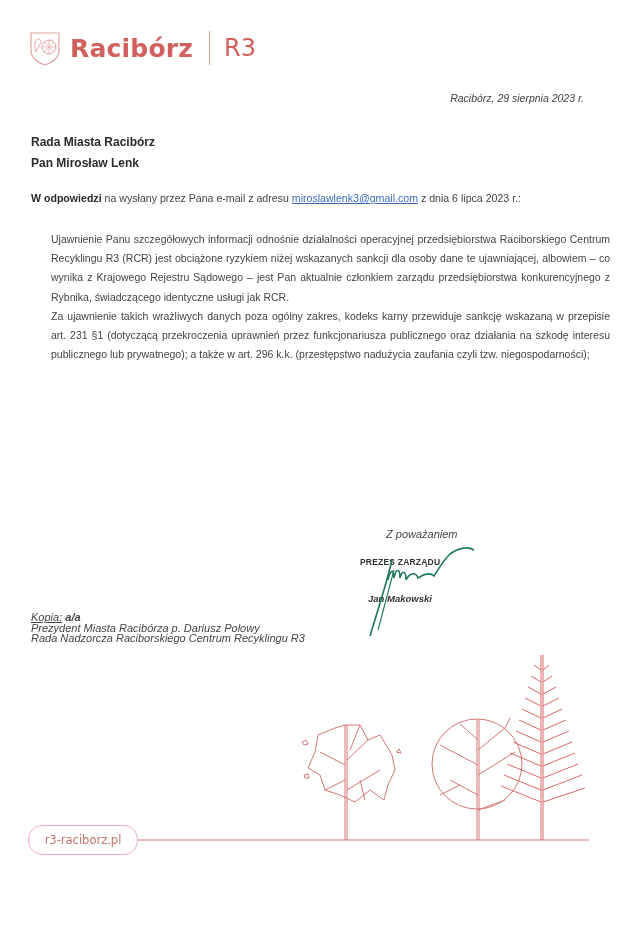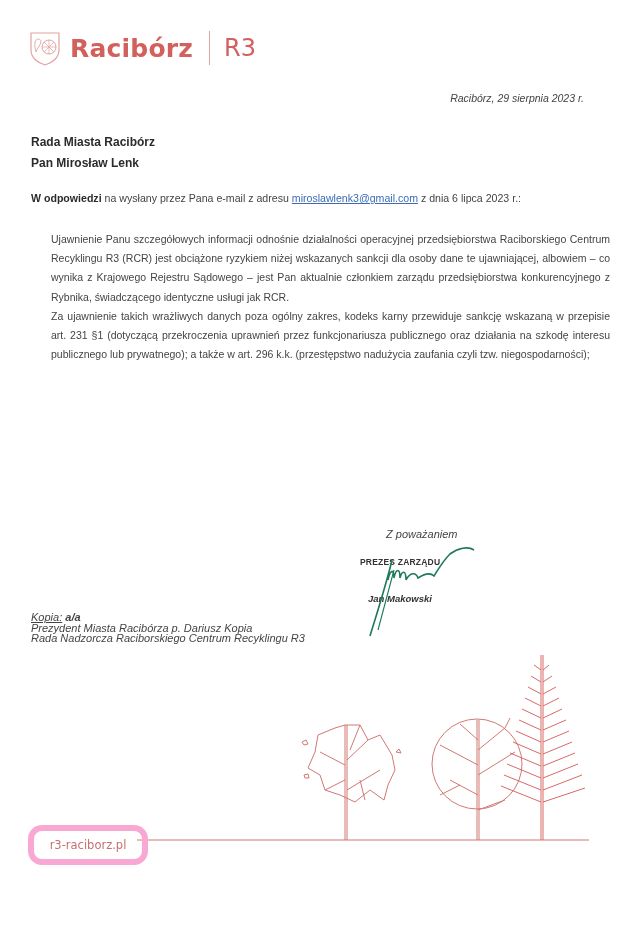--- a/index.html
+++ b/index.html
@@ -28,21 +28,21 @@
   .closing { position: absolute; left: 370px; top: 528px; font-size: 11px; font-style: italic; color: #444; margin-left: 16px; }
   .signature { position: absolute; left: 358px; top: 540px; width: 130px; height: 100px; }
   .title-sig { position: absolute; left: 360px; top: 557px; font-size: 8.5px; font-weight: bold; color: #333; letter-spacing: 0.2px; }
   .name-sig { position: absolute; left: 368px; top: 593px; font-size: 9.5px; font-weight: bold; font-style: italic; color: #333; }
 
   .cc { position: absolute; left: 31px; top: 612px; font-size: 11px; font-style: italic; color: #444; line-height: 10.5px; }
   .cc .label { text-decoration: underline; }
 
   .trees { position: absolute; left: 0; top: 640px; width: 620px; height: 220px; }
 
-  .website { position: absolute; left: 28px; top: 825px; width: 108px; height: 28px; border: 6px solid #f9a8d4; border-radius: 14px; display: flex; align-items: center; justify-content: center; font-size: 11.5px; color: #c4716d; font-family: "DejaVu Sans", sans-serif; }
+  .website { position: absolute; left: 28px; top: 825px; width: 108px; height: 28px; border: 1px solid #f9a8d4; border-radius: 14px; display: flex; align-items: center; justify-content: center; font-size: 11.5px; color: #c4716d; font-family: "DejaVu Sans", sans-serif; }
 </style>
 </head>
 <body>
 
 <div class="logo">
   <svg class="crest" viewBox="0 0 34 36">
     <path d="M3 3 H31 V20 C31 28 24 33 17 35 C10 33 3 28 3 20 Z" fill="none" stroke="#e0a3a0" stroke-width="1.2"></path>
     <circle cx="21" cy="17" r="7" fill="none" stroke="#e0a3a0" stroke-width="1"></circle>
     <path d="M21 10 V24 M14 17 H28 M16 12 L26 22 M26 12 L16 22" stroke="#e0a3a0" stroke-width="0.7"></path>
     <path d="M8 10 C10 8 13 9 13 12 C12 16 9 18 8 22 C7 18 6 14 8 10 Z" fill="none" stroke="#e0a3a0" stroke-width="0.9"></path>
@@ -71,21 +71,21 @@
 <div class="closing">Z poważaniem</div>
 <div class="title-sig">PREZES ZARZĄDU</div>
 <div class="name-sig">Jan Makowski</div>
 <svg class="signature" viewBox="0 0 130 100">
   <path d="M12 96 C20 70 28 45 34 20 M30 40 C32 30 36 28 36 38 C38 28 42 28 42 38 C44 30 48 30 48 40 C52 32 58 32 60 38 C66 34 72 32 76 36 C80 30 84 22 92 14 C100 8 110 6 116 10" fill="none" stroke="#1f7a5a" stroke-width="1.6"></path>
   <path d="M36 30 L20 90" fill="none" stroke="#1f7a5a" stroke-width="1.1"></path>
 </svg>
 
 <div class="cc">
   <div><span class="label">Kopia:</span> <b>a/a</b></div>
-  <div>Prezydent Miasta Racibórza p. Dariusz Kopia</div>
+  <div>Prezydent Miasta Racibórza p. Dariusz Polowy</div>
   <div>Rada Nadzorcza Raciborskiego Centrum Recyklingu R3</div>
 </div>
 
 <svg class="trees" viewBox="0 0 620 220">
   <g fill="none" stroke="#d27874" stroke-width="1">
     <line x1="137" y1="200" x2="589" y2="200"></line>
 
     <g>
       <line x1="345" y1="85" x2="345" y2="200"></line>
         <line x1="347" y1="85" x2="347" y2="200"></line>

